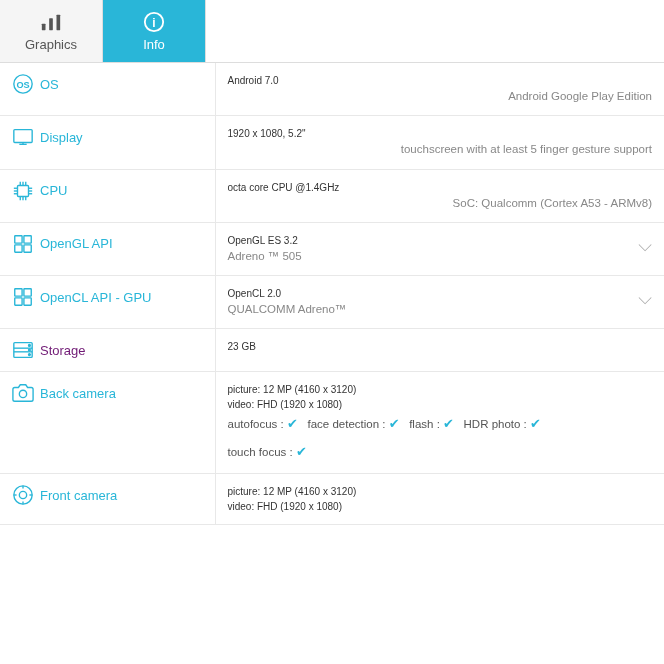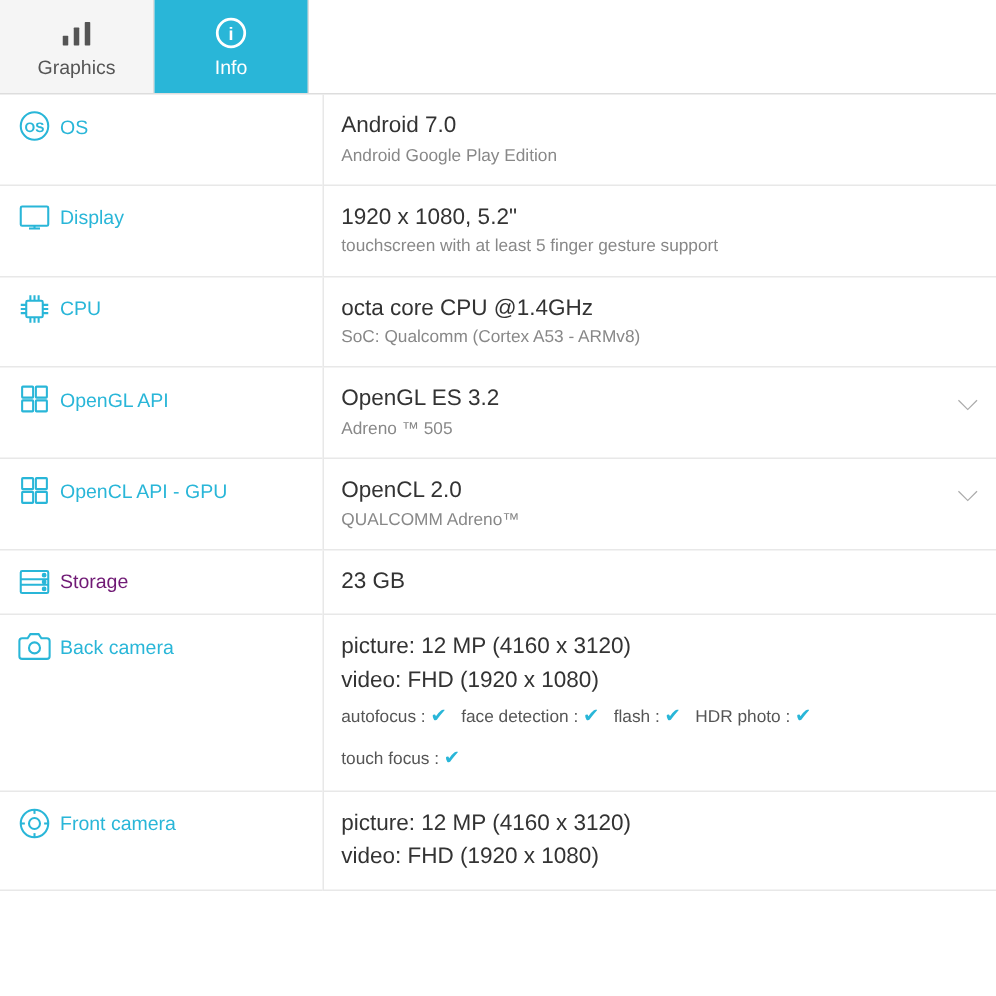--- a/index.html
+++ b/index.html
@@ -61,28 +61,29 @@
       gap: 6px;
       color: #29b6d8;
       font-size: 13px;
     }
     .label-cell svg {
       width: 22px;
       height: 22px;
       flex-shrink: 0;
     }
     .value-main {
-      font-size: 15px;
+      font-size: 10px;
       color: #333;
       line-height: 1.5;
     }
     .value-sub {
       font-size: 11.5px;
       color: #888;
       line-height: 1.5;
+      text-align: right;
     }
     .value-check {
       font-size: 11.5px;
       color: #555;
       line-height: 1.8;
     }
     .check-mark {
       color: #29b6d8;
       font-size: 13px;
     }

